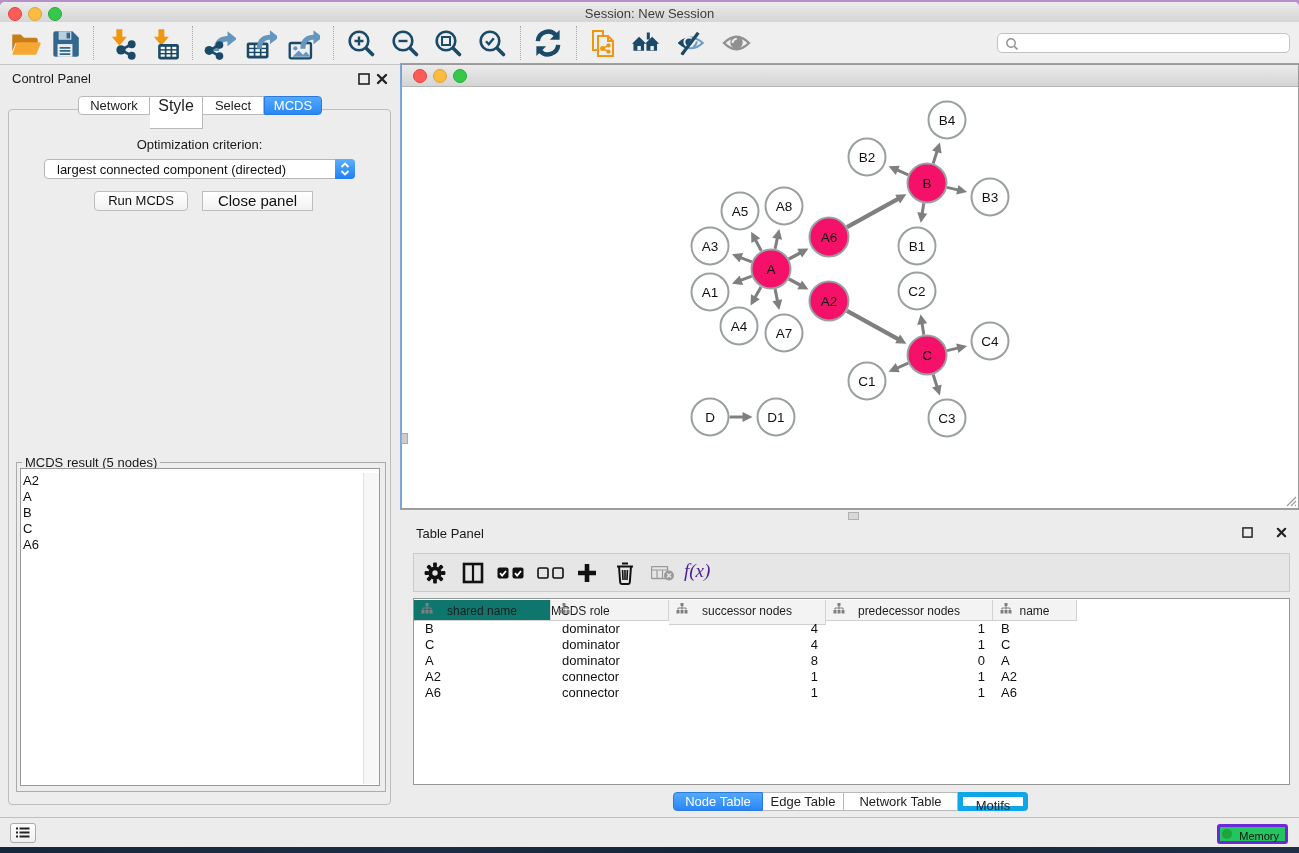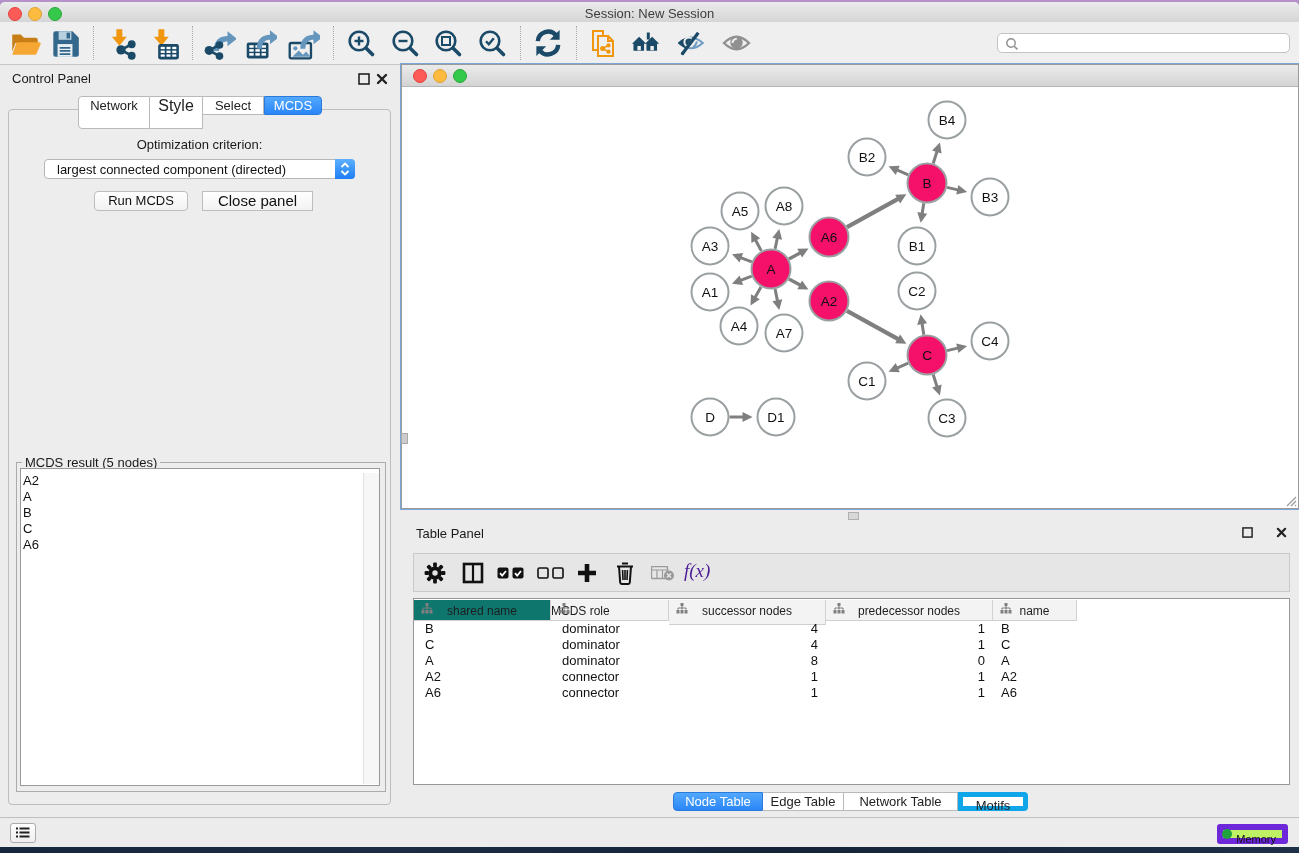--- a/index.html
+++ b/index.html
@@ -165,21 +165,21 @@
 </div>
 
 <div style="position:absolute;left:12px;top:71px;font-size:13px;color:#1a1a1a">Control Panel</div>
 <svg style="position:absolute;left:358px;top:73px" width="12" height="12" viewBox="0 0 12 12">
     <rect x="1" y="1" width="10" height="10" fill="none" stroke="#222" stroke-width="1.6"></rect>
   </svg>
 <svg style="position:absolute;left:376px;top:73px" width="12" height="12" viewBox="0 0 12 12">
     <path d="M2 2 L10 10 M10 2 L2 10" stroke="#222" stroke-width="2.4" stroke-linecap="round"></path>
   </svg>
 <div style="position:absolute;left:8px;top:109px;width:383px;height:696px;background:#ededed;border:1px solid #bdbdbd;border-radius:4px;box-sizing:border-box"></div>
-<div style="position:absolute;left:78px;top:96px;width:72px;height:33px;background:#fff;color:#222;border:1px solid #b9b9b9;border-radius:4px 0 0 4px;box-sizing:border-box;text-align:center;font-size:13px;line-height:18px">Network</div>
+<div style="position:absolute;left:78px;top:96px;width:72px;height:19px;background:#fff;color:#222;border:1px solid #b9b9b9;border-radius:4px 0 0 4px;box-sizing:border-box;text-align:center;font-size:13px;line-height:18px">Network</div>
 <div style="position:absolute;left:150px;top:96px;width:53px;height:33px;background:#fff;color:#222;border:1px solid #b9b9b9;border-left:none;box-sizing:border-box;text-align:center;font-size:16px;line-height:18px">Style</div>
 <div style="position:absolute;left:203px;top:96px;width:61px;height:19px;background:#fff;color:#222;border:1px solid #b9b9b9;border-left:none;box-sizing:border-box;text-align:center;font-size:13px;line-height:18px">Select</div>
 <div style="position:absolute;left:264px;top:96px;width:58px;height:19px;background:linear-gradient(#53a9fd,#2a86f7);color:#fff;border:1px solid #2a7ade;border-radius:0 4px 4px 0;box-sizing:border-box;text-align:center;font-size:13px;line-height:18px">MCDS</div>
 <div style="position:absolute;left:8px;top:137px;width:383px;text-align:center;font-size:13px;color:#1a1a1a">Optimization criterion:</div>
 <div style="position:absolute;left:44px;top:159px;width:311px;height:20px;background:#fff;border:1px solid #b6b6b6;border-radius:4px;box-sizing:border-box">
   <div style="position:absolute;left:12px;top:2px;font-size:13px;color:#111">largest connected component (directed)</div>
   <div style="position:absolute;right:-1px;top:-1px;width:20px;height:20px;background:linear-gradient(#5db0fe,#1d7ef7);border-radius:0 4px 4px 0">
     <svg width="20" height="20" viewBox="0 0 20 20">
         <path d="M6.5 8 L10 4.5 L13.5 8 M6.5 12 L10 15.5 L13.5 12" fill="none" stroke="#fff" stroke-width="1.8"></path>
       </svg>
@@ -432,16 +432,16 @@
       <g fill="#222">
         <rect x="0" y="0.5" width="2" height="2"></rect>
         <rect x="0" y="4.5" width="2" height="2"></rect>
         <rect x="0" y="8.5" width="2" height="2"></rect>
         <rect x="3.5" y="0.5" width="10" height="2"></rect>
         <rect x="3.5" y="4.5" width="10" height="2"></rect>
         <rect x="3.5" y="8.5" width="10" height="2"></rect>
       </g>
     </svg>
 </div>
-<div style="position:absolute;left:1217px;top:824px;width:71px;height:20px;background:#bef264;border:6px solid #6d28d9;border-radius:3px;box-sizing:border-box;font-size:11px;color:#111;line-height:18px;text-align:right;padding-right:6px">Memory</div>
+<div style="position:absolute;left:1217px;top:824px;width:71px;height:20px;background:#22c55e;border:3px solid #6d28d9;border-radius:3px;box-sizing:border-box;font-size:11px;color:#111;line-height:18px;text-align:right;padding-right:6px">Memory</div>
 <div style="position:absolute;left:1222px;top:829px;width:10px;height:10px;border-radius:50%;background:#1fa33c"></div>
 
 <div style="position:absolute;left:0;top:847px;width:1299px;height:6px;background:linear-gradient(90deg,#16263c,#1b2c44 30%,#142338 60%,#1d3048)"></div>
 
 </body></html>

